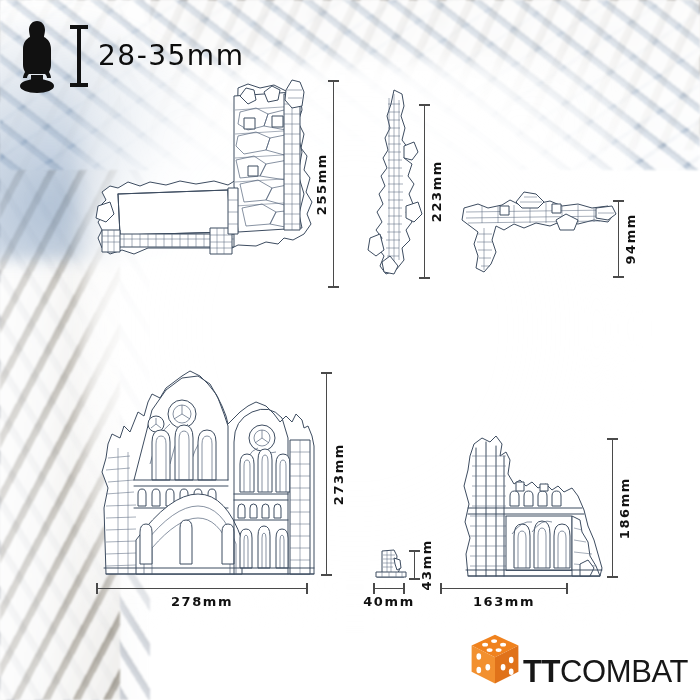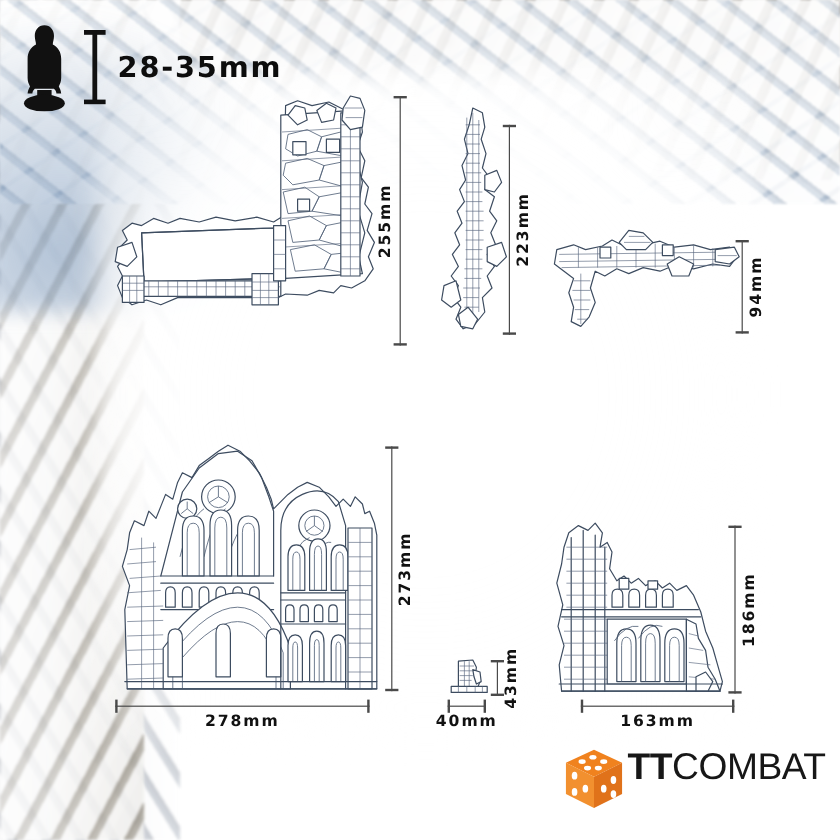--- a/index.html
+++ b/index.html
@@ -88,21 +88,21 @@
     position:absolute;left:80px;top:60px;right:70px;bottom:80px;
     background:radial-gradient(ellipse at 50% 48%, #ffffff 38%, rgba(255,255,255,.92) 62%, rgba(255,255,255,0) 100%);
     filter:blur(10px);
   }
 
   
   #scale-ref{position:absolute;left:14px;top:18px;height:76px;display:flex;align-items:center;gap:9px;}
   .mini-fig{width:46px;height:74px;display:block;}
   .ibeam{width:20px;height:62px;display:block;}
   .scale-text{
-    font-weight:bold;font-size:24px;letter-spacing:1.5px;color:#0d0d0d;
+    font-weight:normal;font-size:28px;letter-spacing:1.5px;color:#0d0d0d;
     line-height:1;white-space:nowrap;
   }
 
   
   .piece{position:absolute;}
   .piece svg{display:block;overflow:visible;}
   .ln{fill:none;stroke:#3d4c60;stroke-width:1;stroke-linejoin:round;stroke-linecap:round;}
   .ln-t{fill:none;stroke:#53637a;stroke-width:.7;}
   .fillw{fill:#ffffff;stroke:#3d4c60;stroke-width:1;stroke-linejoin:round;}
   .hatch{fill:none;stroke:#5b6a80;stroke-width:.55;}
@@ -124,21 +124,21 @@
   .dim-h{display:flex;flex-direction:column;align-items:center;}
   .dim-h .bar{position:relative;height:1px;background:#4a4a4a;}
   .dim-h .bar::before,.dim-h .bar::after{
     content:"";position:absolute;top:-5px;height:11px;width:1.6px;background:#4a4a4a;}
   .dim-h .bar::before{left:0;} .dim-h .bar::after{right:0;}
   .dim-h .lbl{
     font-weight:bold;font-size:13px;letter-spacing:1.6px;color:#111;margin-top:5px;white-space:nowrap;
   }
 
   
-  #logo{position:absolute;right:12px;bottom:23px;display:flex;align-items:flex-start;gap:1px;}
+  #logo{position:absolute;right:12px;bottom:13px;display:flex;align-items:flex-end;gap:1px;}
   .die{width:54px;height:54px;display:block;}
   .wordmark{font-size:31px;line-height:1;color:#171717;white-space:nowrap;
             font-family:"Liberation Sans",sans-serif;letter-spacing:-.4px;}
   .wordmark b{font-weight:bold;}
   .wordmark span{font-weight:normal;}
 </style>
 </head>
 <body>
 
 <div id="stage">
@@ -498,21 +498,21 @@
 
       <path class="ln" d="M4 136 L140 136 M6 142 L138 142"></path>
     </svg>
   </div>
 
   <div class="dim dim-v right" style="left:612px;top:438px;height:140px;">
     <div class="bar" style="height:140px;"></div>
     <div class="lbl">186mm</div>
   </div>
 
-  <div class="dim dim-h" style="left:484px;top:588px;width:128px;">
+  <div class="dim dim-h" style="left:440px;top:588px;width:128px;">
     <div class="bar" style="width:128px;"></div>
     <div class="lbl">163mm</div>
   </div>
 
   <div id="logo">
     <svg class="die" viewBox="0 0 60 60">
 
       <path fill="#f0821e" d="M30 2 L56 14 L30 27 L4 14 Z"></path>
 
       <path fill="#f2902f" d="M4 14 L30 27 L30 56 L4 43 Z"></path>

